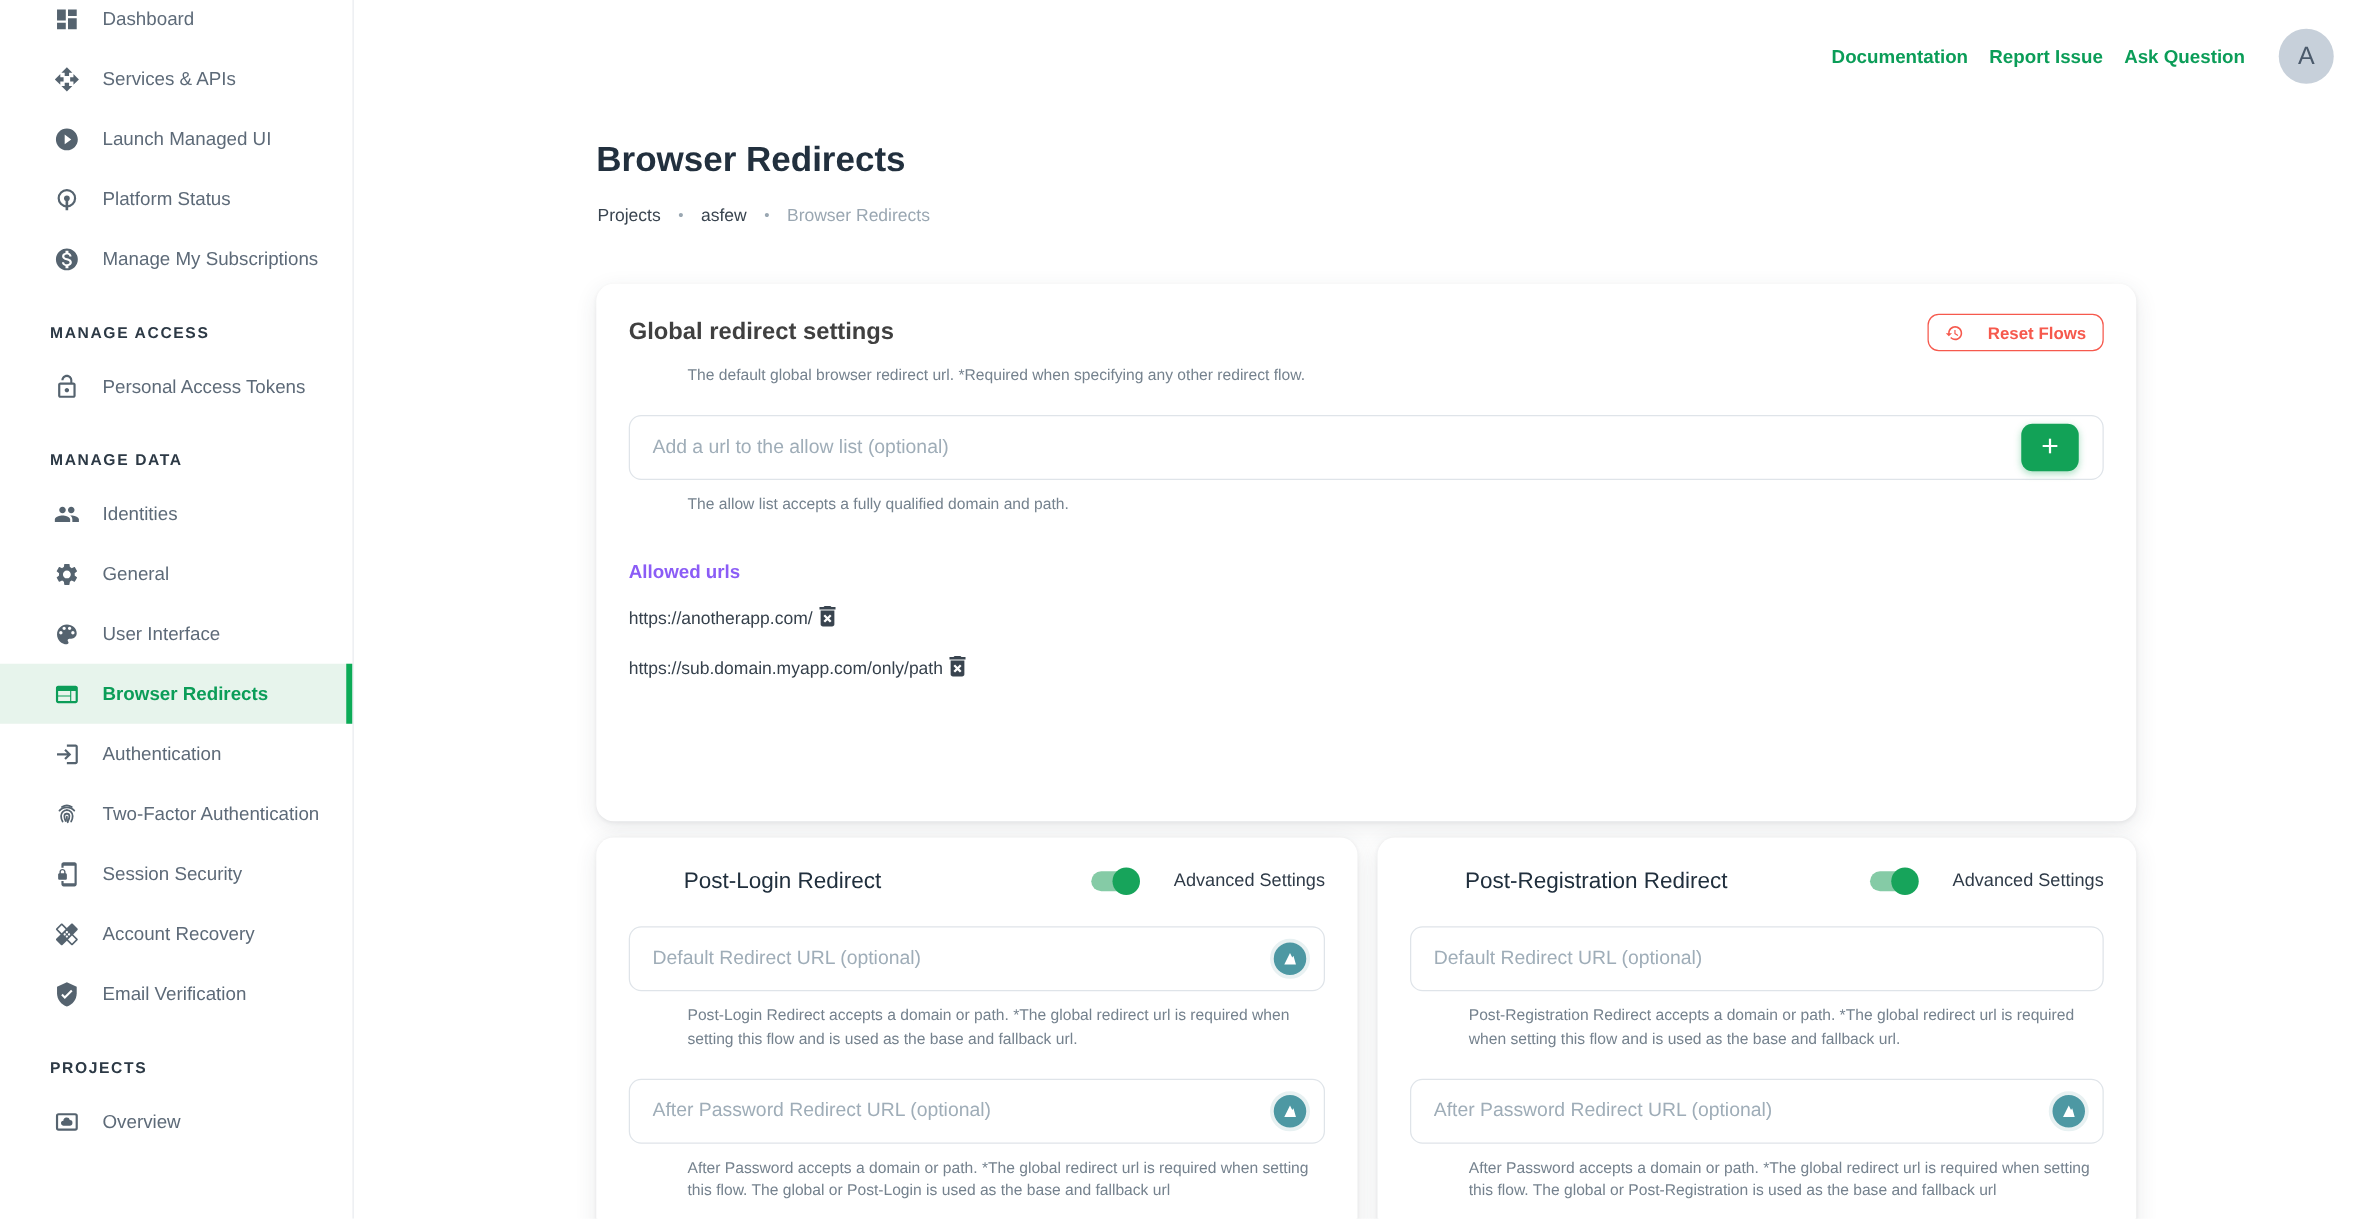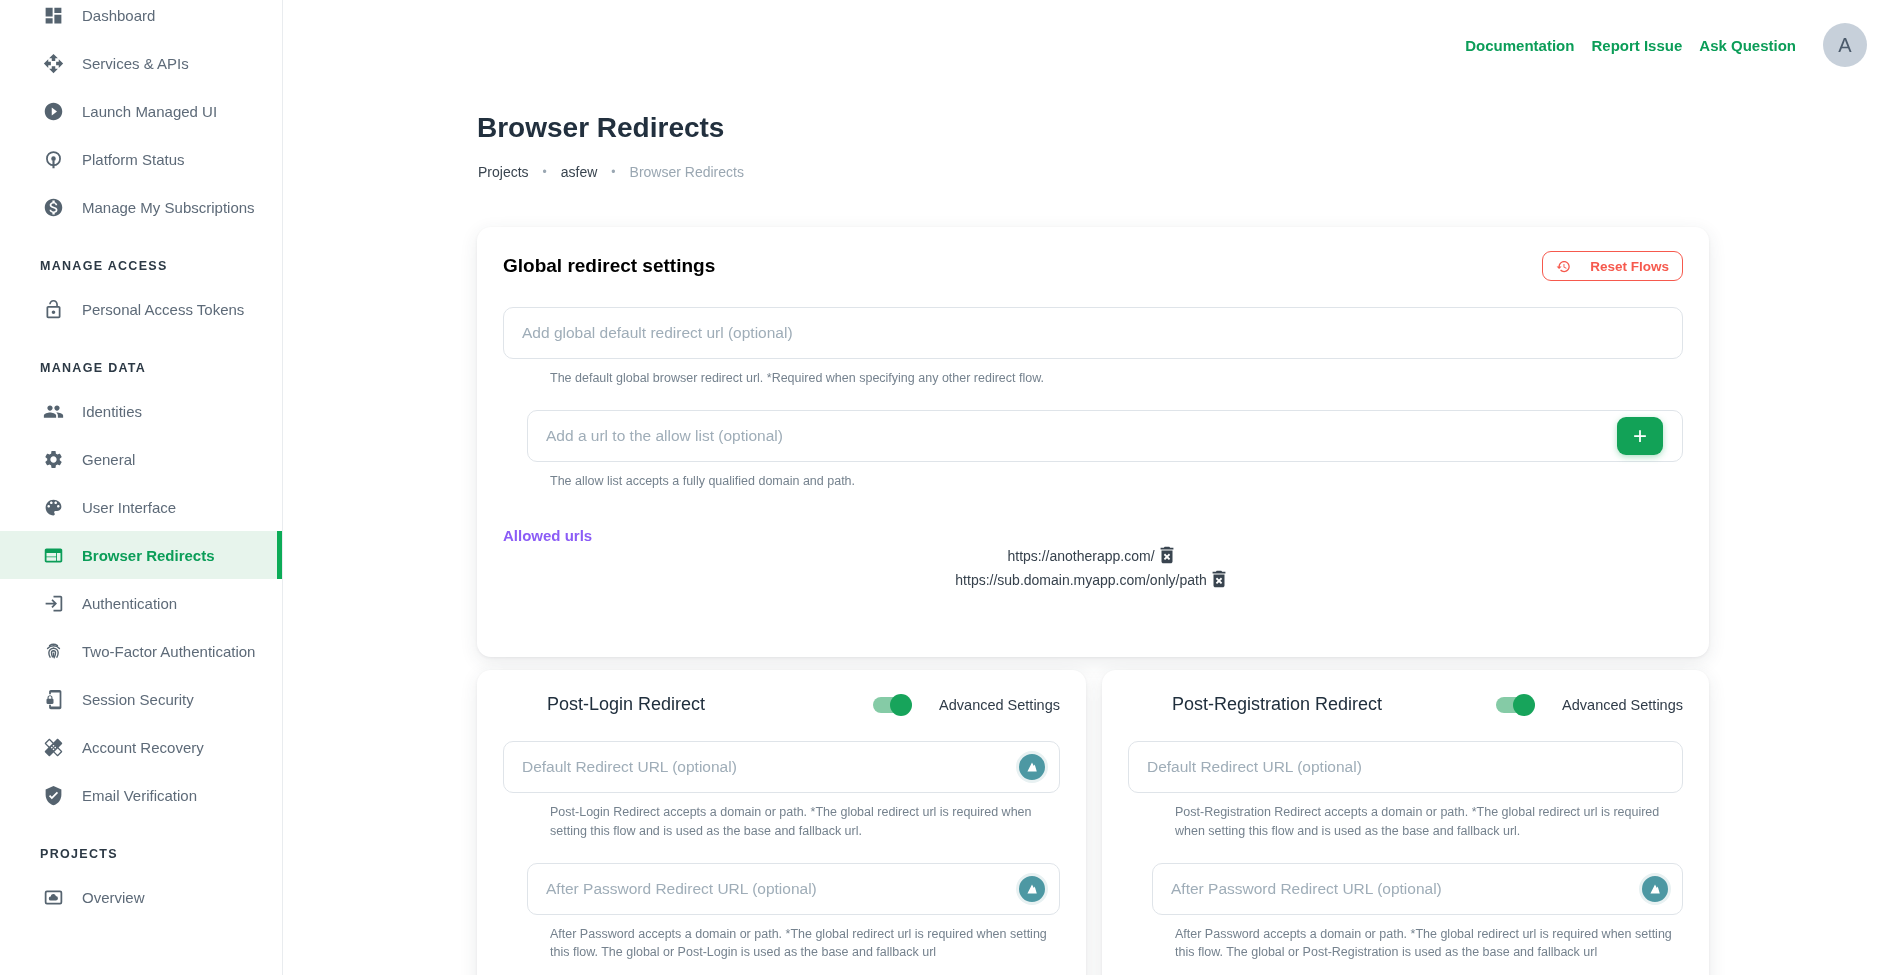--- a/index.html
+++ b/index.html
@@ -44,21 +44,21 @@
 
   
   .card { position:absolute; background:#fff; border-radius:14px;
     box-shadow:0 1px 3px rgba(50,60,70,.07), 0 5px 18px rgba(50,60,70,.10);
     padding:24px 26px; }
   .card.global { left:477px; top:227px; width:1232px; height:430px; }
   .card.flow-left  { left:477px;  top:670px; width:609px; height:340px; }
   .card.flow-right { left:1102px; top:670px; width:607px; height:340px; }
 
   .card-head { display:flex; align-items:center; justify-content:space-between; }
-  .card-title { font-size:19px; font-weight:700; color:#000000; }
+  .card-title { font-size:19px; font-weight:700; color:#404040; }
   .flow-title { font-size:18px; font-weight:400; color:#202f3d;margin-left:44px; }
 
   .reset-btn { display:flex; align-items:center; gap:19px; height:30px;
     padding:0 13px; border:1.5px solid #f6594d; border-radius:9px;
     background:#fff; color:#f6594d; font-size:13.5px; font-weight:700;
     font-family:inherit; cursor:pointer; }
   .reset-btn svg { width:15px; height:15px; fill:#f6594d; }
 
   .input-row { position:relative; }
   .input-row input { width:100%; height:52px; border:1px solid #dfe4e9;
@@ -66,43 +66,43 @@
     font-family:inherit; background:#fff; outline:none; }
   .input-row input::placeholder { color:#9fadb8; }
   .helper { margin-top:10px; font-size:12.5px; color:#75828e; line-height:1.5;margin-left:47px; }
 
   .add-btn { position:absolute; right:20px; top:7px; width:46px; height:38px;
     border:none; border-radius:9px; background:#12a257; color:#fff;
     font-size:24px; line-height:1; display:flex; align-items:center;
     justify-content:center; cursor:pointer; box-shadow:0 2px 6px rgba(18,162,87,.35); }
 
   .allowed-title { margin-top:36px; font-size:15px; font-weight:700; color:#8b5cf6; }
-  .url-row { margin-top:0; display:flex; align-items:center;
-    justify-content:center; }
+  .url-row { margin-top:16px; display:flex; align-items:center;
+    justify-content:flex-start; }
   .url-text { font-size:14px; color:#36414c; }
   .trash-btn { background:none; border:none; cursor:pointer; width:24px;
     height:24px; color:#39444f; padding:0; }
   .trash-btn svg { width:22px; height:22px; fill:currentColor; }
 
   
   .toggle-wrap { display:flex; align-items:center; gap:29px; }
   .toggle { position:relative; width:37px; height:16px; border-radius:8px;
     background:#85cba6; cursor:pointer; flex:0 0 37px; }
   .toggle::after { content:''; position:absolute; right:-2px; top:-3px;
     width:22px; height:22px; border-radius:50%; background:#17a45b; }
   .toggle-label { font-size:14.5px; color:#2f3b48; }
 
   .mountain-btn { position:absolute; right:12px; top:10px; width:32px;
     height:32px; border-radius:50%; background:#4d98a3;
     border:3px solid #e8f1f2; cursor:pointer; display:flex;
     align-items:center; justify-content:center; padding:0; }
   .mountain-btn svg { width:22px; height:22px; }
 
   .mt26 { margin-top:26px; }
-  .mt22 { margin-top:22px;margin-left:24px; }
+  .mt22 { margin-top:22px; }
 </style>
 </head>
 <body>
 
 <nav class="sidebar">
   <div class="side-list">
 
     <div class="side-item">
       <span class="ico">
           <svg viewBox="0 0 24 24" fill="currentColor">
@@ -274,23 +274,20 @@
     <button class="reset-btn">
       <span style="display:flex">
           <svg viewBox="0 0 24 24">
             <path d="M13 3c-4.97 0-9 4.03-9 9H1l3.89 3.89.07.14L9 12H6c0-3.87 3.13-7 7-7s7 3.13 7 7-3.13 7-7 7c-1.93 0-3.68-.79-4.94-2.06l-1.42 1.42C8.27 19.99 10.51 21 13 21c4.97 0 9-4.03 9-9s-4.03-9-9-9zm-1 5v5l4.28 2.54.72-1.21-3.5-2.08V8H12z"></path>
           </svg>
         </span>
       <span>Reset Flows</span>
     </button>
   </div>
 
-  <div class="input-row mt26">
-    <input type="text" placeholder="Add global default redirect url (optional)" style="">
-  </div>
   <div class="helper">The default global browser redirect url. *Required when specifying any other redirect flow.</div>
 
   <div class="input-row mt22">
     <input type="text" placeholder="Add a url to the allow list (optional)" style="">
     <button class="add-btn">
         <span>+</span>
       </button>
   </div>
   <div class="helper">The allow list accepts a fully qualified domain and path.</div>
 

